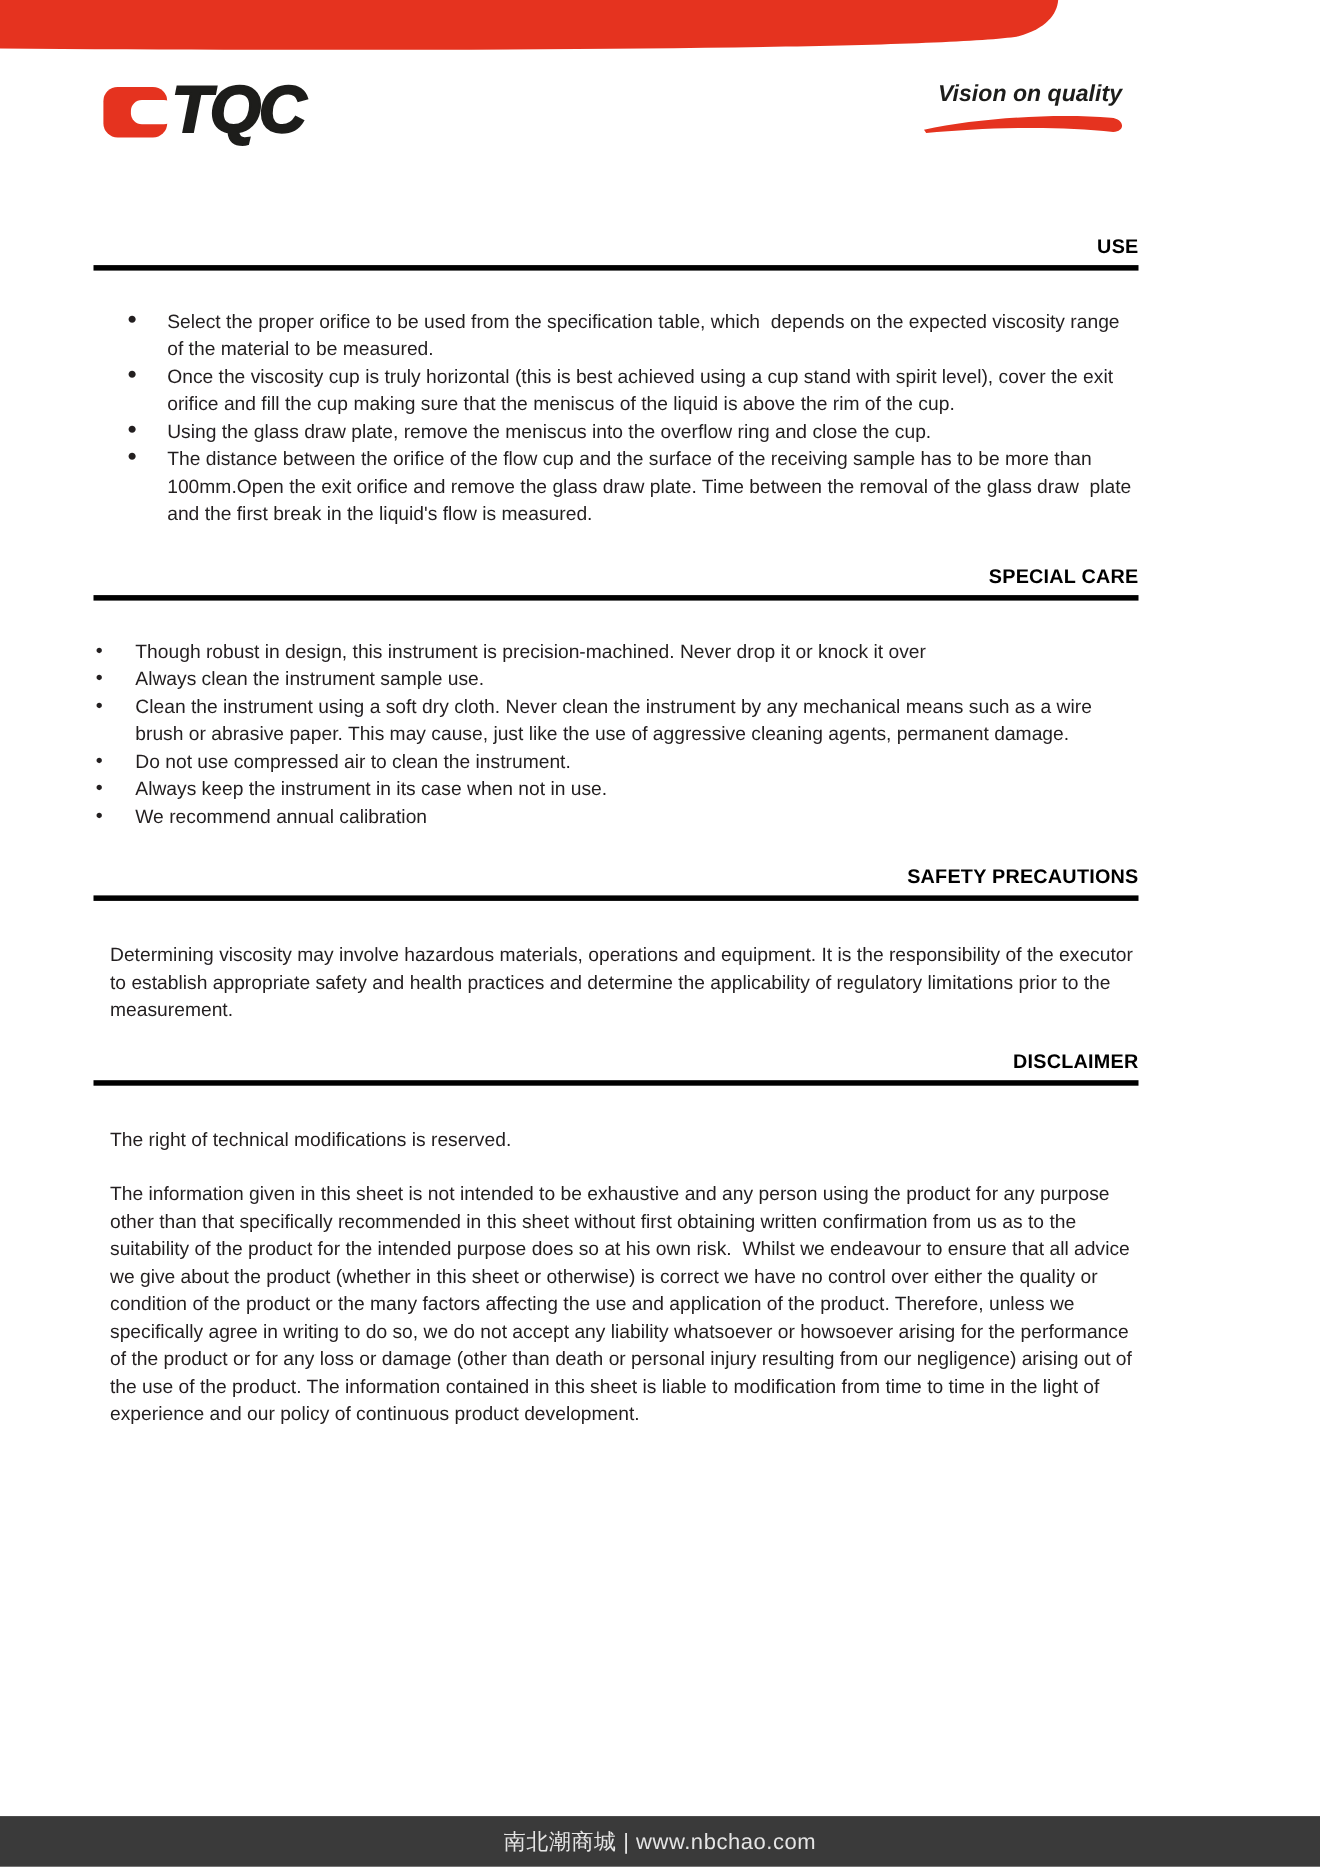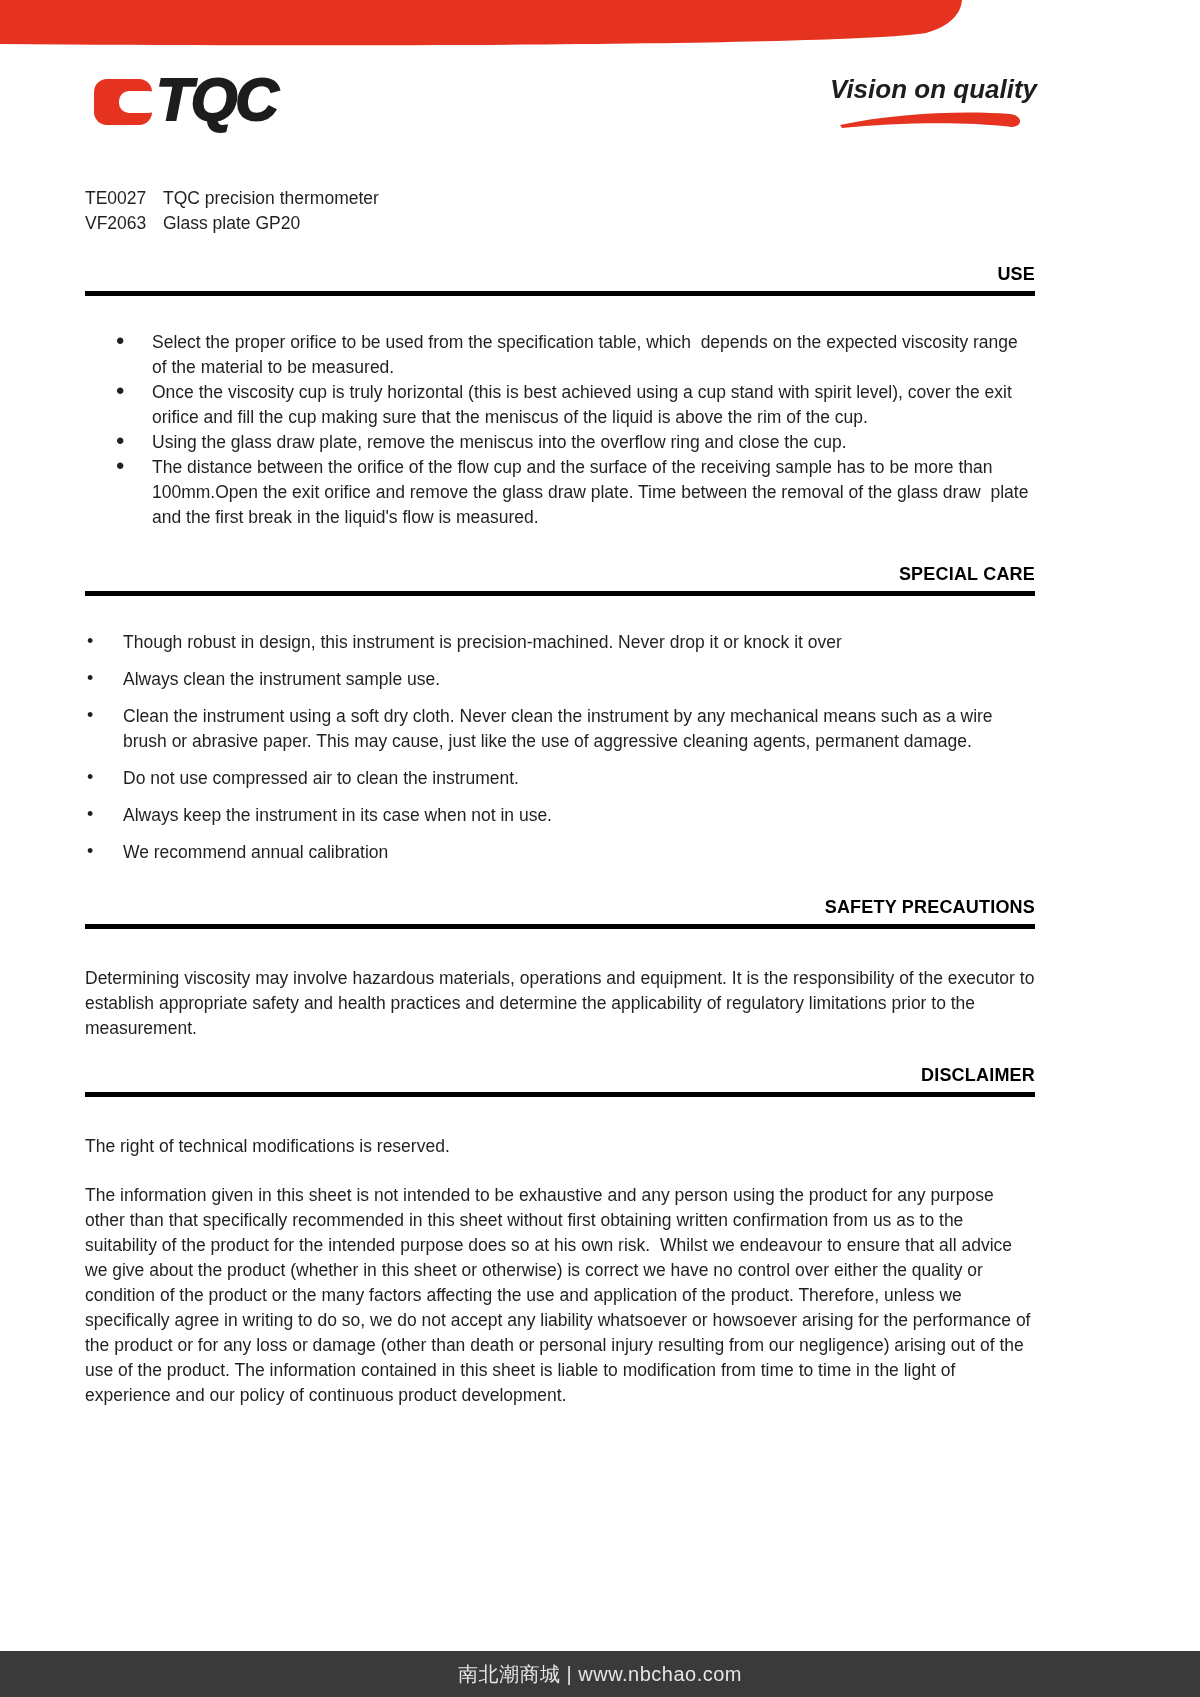--- a/index.html
+++ b/index.html
@@ -22,21 +22,21 @@
   .logo { position:absolute; top:70px; left:92px; display:flex; align-items:flex-end; gap:0; }
   .logo-text{
     font-size:60px; font-weight:bold; font-style:italic;
     letter-spacing:-2px; color:#1d1d1b;
     -webkit-text-stroke:2px #1d1d1b;
     line-height:1;
     padding-right:8px;
   }
   .tagline-wrap { position:absolute; top:74px; right:180px; width:190px; text-align:right; }
   .tagline{
-    font-size:26px; font-weight:bold; font-style:italic; color:#1d1d1b;
+    font-size:21px; font-weight:bold; font-style:italic; color:#1d1d1b;
     white-space:nowrap;
   }
   .tagline-swoosh { display:block; margin-top:4px; margin-left:auto; margin-right:-10px; }
 
   
   .content{
     position:absolute; top:186px; left:85px; width:950px;
     font-size:17.5px; line-height:25px;
   }
   .product-line{ display:flex; }
@@ -49,26 +49,26 @@
   .doc-section .rule{
     height:5px; background:#000; margin-top:6px; width:100%;
   }
   .doc-section ul{ list-style:none; margin-top:34px; }
   .doc-section li{ position:relative; white-space:pre-wrap; }
   ul.bullets-lg li{ padding-left:67px; }
   ul.bullets-lg li::before{
     content:"\2022"; position:absolute; left:31px; top:-2px;
     font-size:24px; color:#231f20;
   }
-  ul.bullets-sm li{ padding-left:38px;margin-top:12px; }
+  ul.bullets-sm li{ padding-left:38px; }
   ul.bullets-sm li::before{
     content:"\2022"; position:absolute; left:2px; top:-1px;
     font-size:18px; color:#231f20;
   }
-  .doc-section p{ margin-top:24px; white-space:pre-wrap; }
+  .doc-section p{ margin-top:24px; white-space:pre-wrap;margin-left:15px; }
   .doc-section p:first-of-type{ margin-top:37px; }
 
   
   #sections section:nth-child(2) h2{ margin-top:33px; }
   #sections section:nth-child(3) h2{ margin-top:31px; }
   #sections section:nth-child(4) h2{ margin-top:23px; }
 
   
   .footer{
     position:absolute; left:0; right:0; bottom:0; height:46px;
@@ -93,30 +93,20 @@
 </div>
 
 <div class="tagline-wrap">
   <div class="tagline">Vision on quality</div>
   <svg class="tagline-swoosh" width="192" height="24" viewBox="0 0 192 24" aria-hidden="true">
     <path d="M2,16 C52,5 122,1 172,5 C184,6 186,17 174,18 C122,12 56,14 4,19 Z" fill="#e5331f"></path>
   </svg>
 </div>
 
 <div class="content">
-  <div id="product-lines">
-      <div class="product-line">
-        <span class="code">TE0027</span>
-        <span>TQC precision thermometer</span>
-      </div>
-      <div class="product-line">
-        <span class="code">VF2063</span>
-        <span>Glass plate GP20</span>
-      </div>
-    </div>
   <main id="sections">
       <section class="doc-section">
         <h2>USE</h2>
         <div class="rule"></div>
         <ul class="bullets-lg">
           <li>Select the proper orifice to be used from the specification table, which  depends on the expected viscosity range of the material to be measured.</li>
           <li>Once the viscosity cup is truly horizontal (this is best achieved using a cup stand with spirit level), cover the exit  orifice and fill the cup making sure that the meniscus of the liquid is above the rim of the cup.</li>
           <li>Using the glass draw plate, remove the meniscus into the overflow ring and close the cup.</li>
           <li>The distance between the orifice of the flow cup and the surface of the receiving sample has to be more than 100mm.Open the exit orifice and remove the glass draw plate. Time between the removal of the glass draw  plate and the first break in the liquid's flow is measured.</li>
         </ul>

